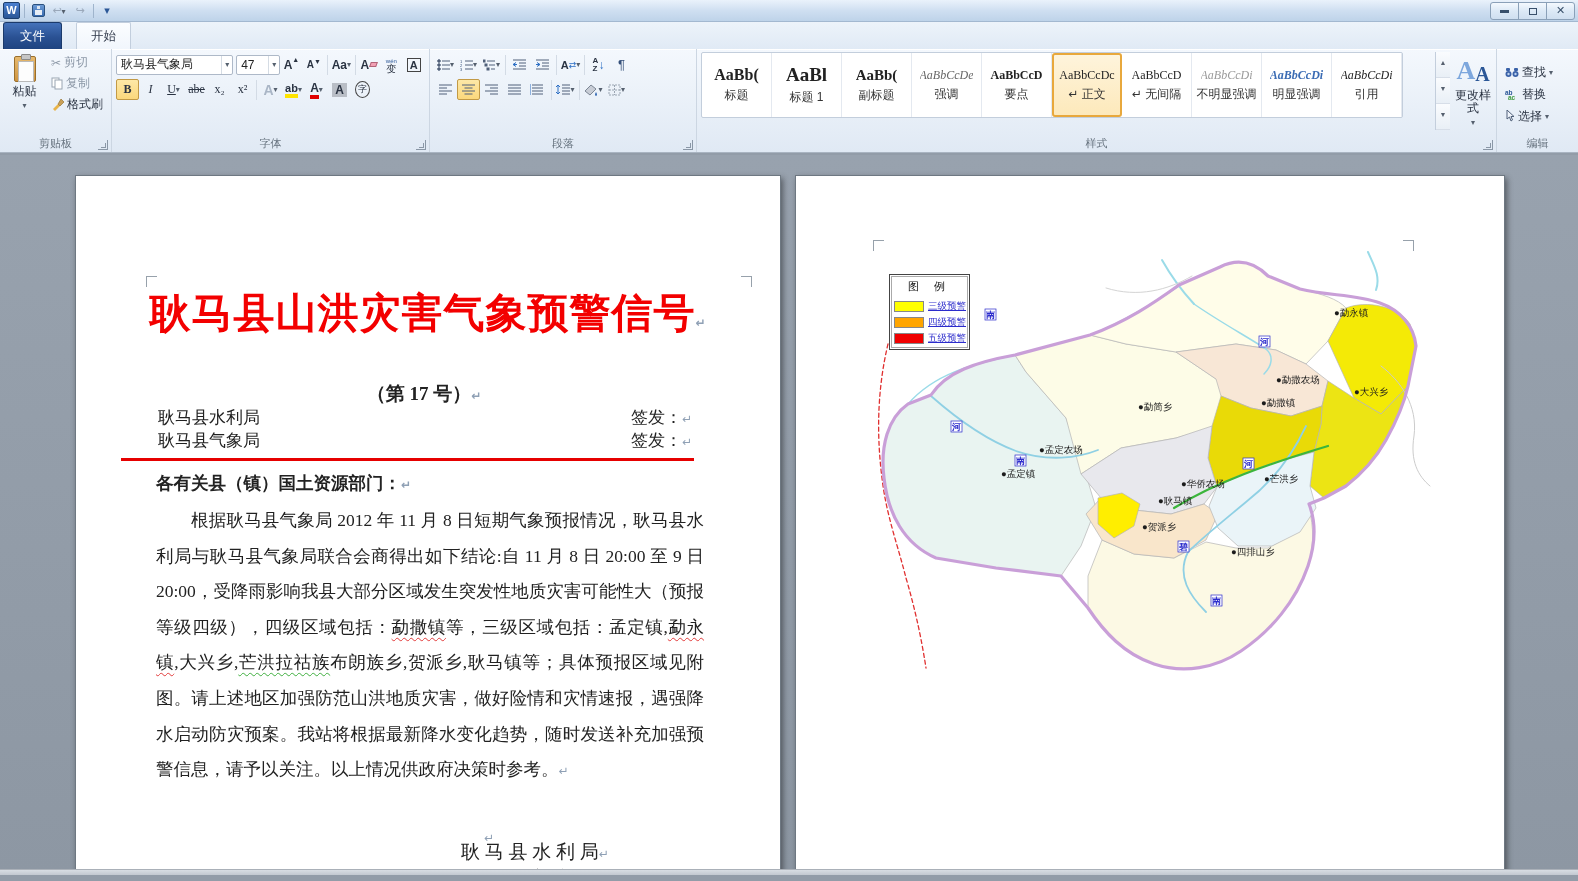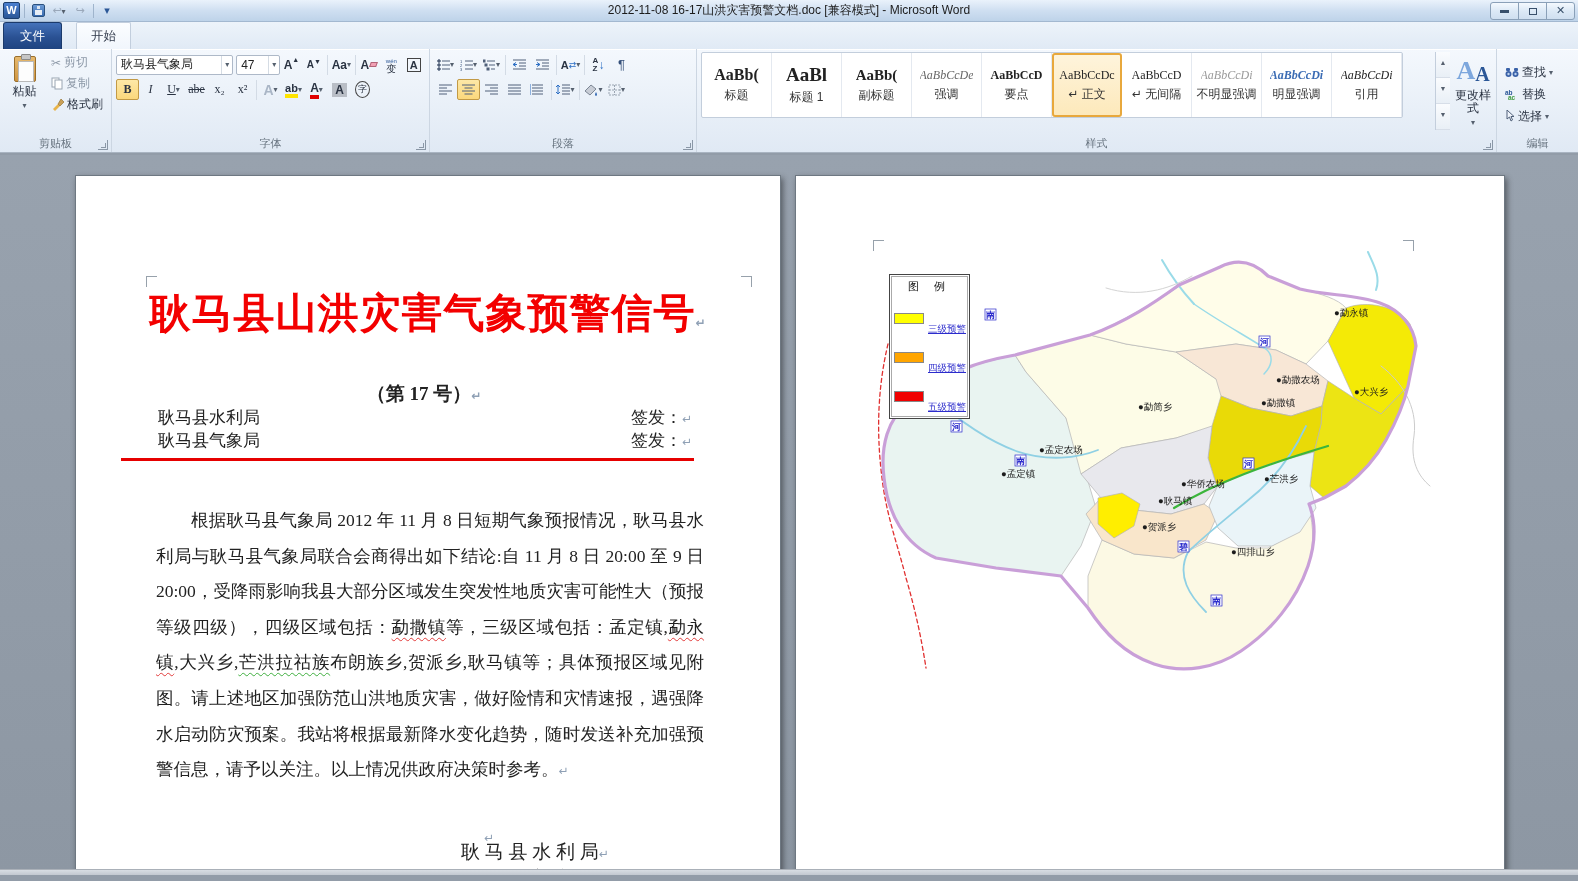--- a/index.html
+++ b/index.html
@@ -92,38 +92,37 @@
   .sq-green { text-decoration:underline; text-decoration-style:wavy; text-decoration-color:#3faf3f; text-decoration-thickness:1px; text-underline-offset:4px; }
   .solo-pmark { position:absolute; top:655px; left:408px; }
   .closing { position:absolute; top:664px; left:385px; font-size:19px; line-height:23px; white-space:nowrap; }
 
   
   .mapwrap { position:absolute; left:80px; top:70px; width:560px; height:430px; }
   .legend { position:absolute; left:13px; top:28px; width:81px; background:#fff; border:1px solid #444; box-shadow:inset 0 0 0 1px #fff, inset 0 0 0 2px #aaa; padding:3px 4px 4px; z-index:3; }
   .legend .ltitle { text-align:center; font-size:11px; letter-spacing:6px; padding:1px 0 3px; color:#111; }
   .lrow { display:flex; align-items:center; gap:4px; margin-top:3px; }
   .lswatch { width:30px; height:11px; border:1px solid #888; flex:none; }
-  .llabel { font-size:9.5px; color:#2c2ccc; text-decoration:underline; white-space:nowrap;margin-top:23px; }
+  .llabel { font-size:9.5px; color:#2c2ccc; text-decoration:underline; white-space:nowrap; }
 </style>
 </head>
 <body>
 
 <div class="titlebar">
   <div class="qat">
     <div class="word-logo">W</div>
     <div class="qat-sep"></div>
     <div class="qat-btn">
         <div class="floppy"></div>
       </div>
     <div class="qat-btn dis">↩<span class="arrow">▾</span></div>
     <div class="qat-btn dis">↪</div>
     <div class="qat-sep"></div>
     <div class="qat-btn">▾</div>
   </div>
-  <div class="titletext">2012-11-08 16-17山洪灾害预警文档.doc [兼容模式]  -  Microsoft Word</div>
   <div class="winbtns">
     <div class="winbtn"><span class="minbar"></span></div>
     <div class="winbtn"><span class="restbox"></span></div>
     <div class="winbtn">✕</div>
   </div>
 </div>
 
 <div class="tabrow">
   <div class="tab tab-file">文件</div>
   <div id="tabs-container" style="display:flex;">
@@ -488,20 +487,21 @@
           <span>签发：<span class="pmark">↵</span></span>
         </div>
         <div class="row">
           <span>耿马县气象局</span>
           <span>签发：<span class="pmark">↵</span></span>
         </div>
       </div>
 
     <div class="redrule"></div>
 
+    <div class="salut"><span>各有关县（镇）国土资源部门：</span><span class="pmark">↵</span></div>
 
     <div class="bodytext" id="bodytext"><span>根据耿马县气象局 2012 年 11 月 8 日短期气象预报情况，耿马县水利局与耿马县气象局联合会商得出如下结论:自 11 月 8 日 20:00 至 9 日 20:00，受降雨影响我县大部分区域发生突发性地质灾害可能性大（预报等级四级），四级区域包括：</span><span class="sq-red">勐撒镇</span><span>等，三级区域包括：孟定镇,</span><span class="sq-red">勐永镇</span><span>,大兴乡,</span><span class="sq-green">芒洪拉祜族</span><span>布朗族乡,贺派乡,耿马镇等；具体预报区域见附图。请上述地区加强防范山洪地质灾害，做好险情和灾情速报，遇强降水启动防灾预案。我站将根据最新降水变化趋势，随时发送补充加强预警信息，请予以关注。以上情况供政府决策时参考。</span><span class="pmark">↵</span></div>
 
     <div class="solo-pmark pmark">↵</div>
 
     <div class="closing" id="closing">
         <div>耿  马  县  水  利  局<span class="pmark">↵</span></div>
         <div>耿  马  县  气  象  局</div>
       </div>
   </div>

